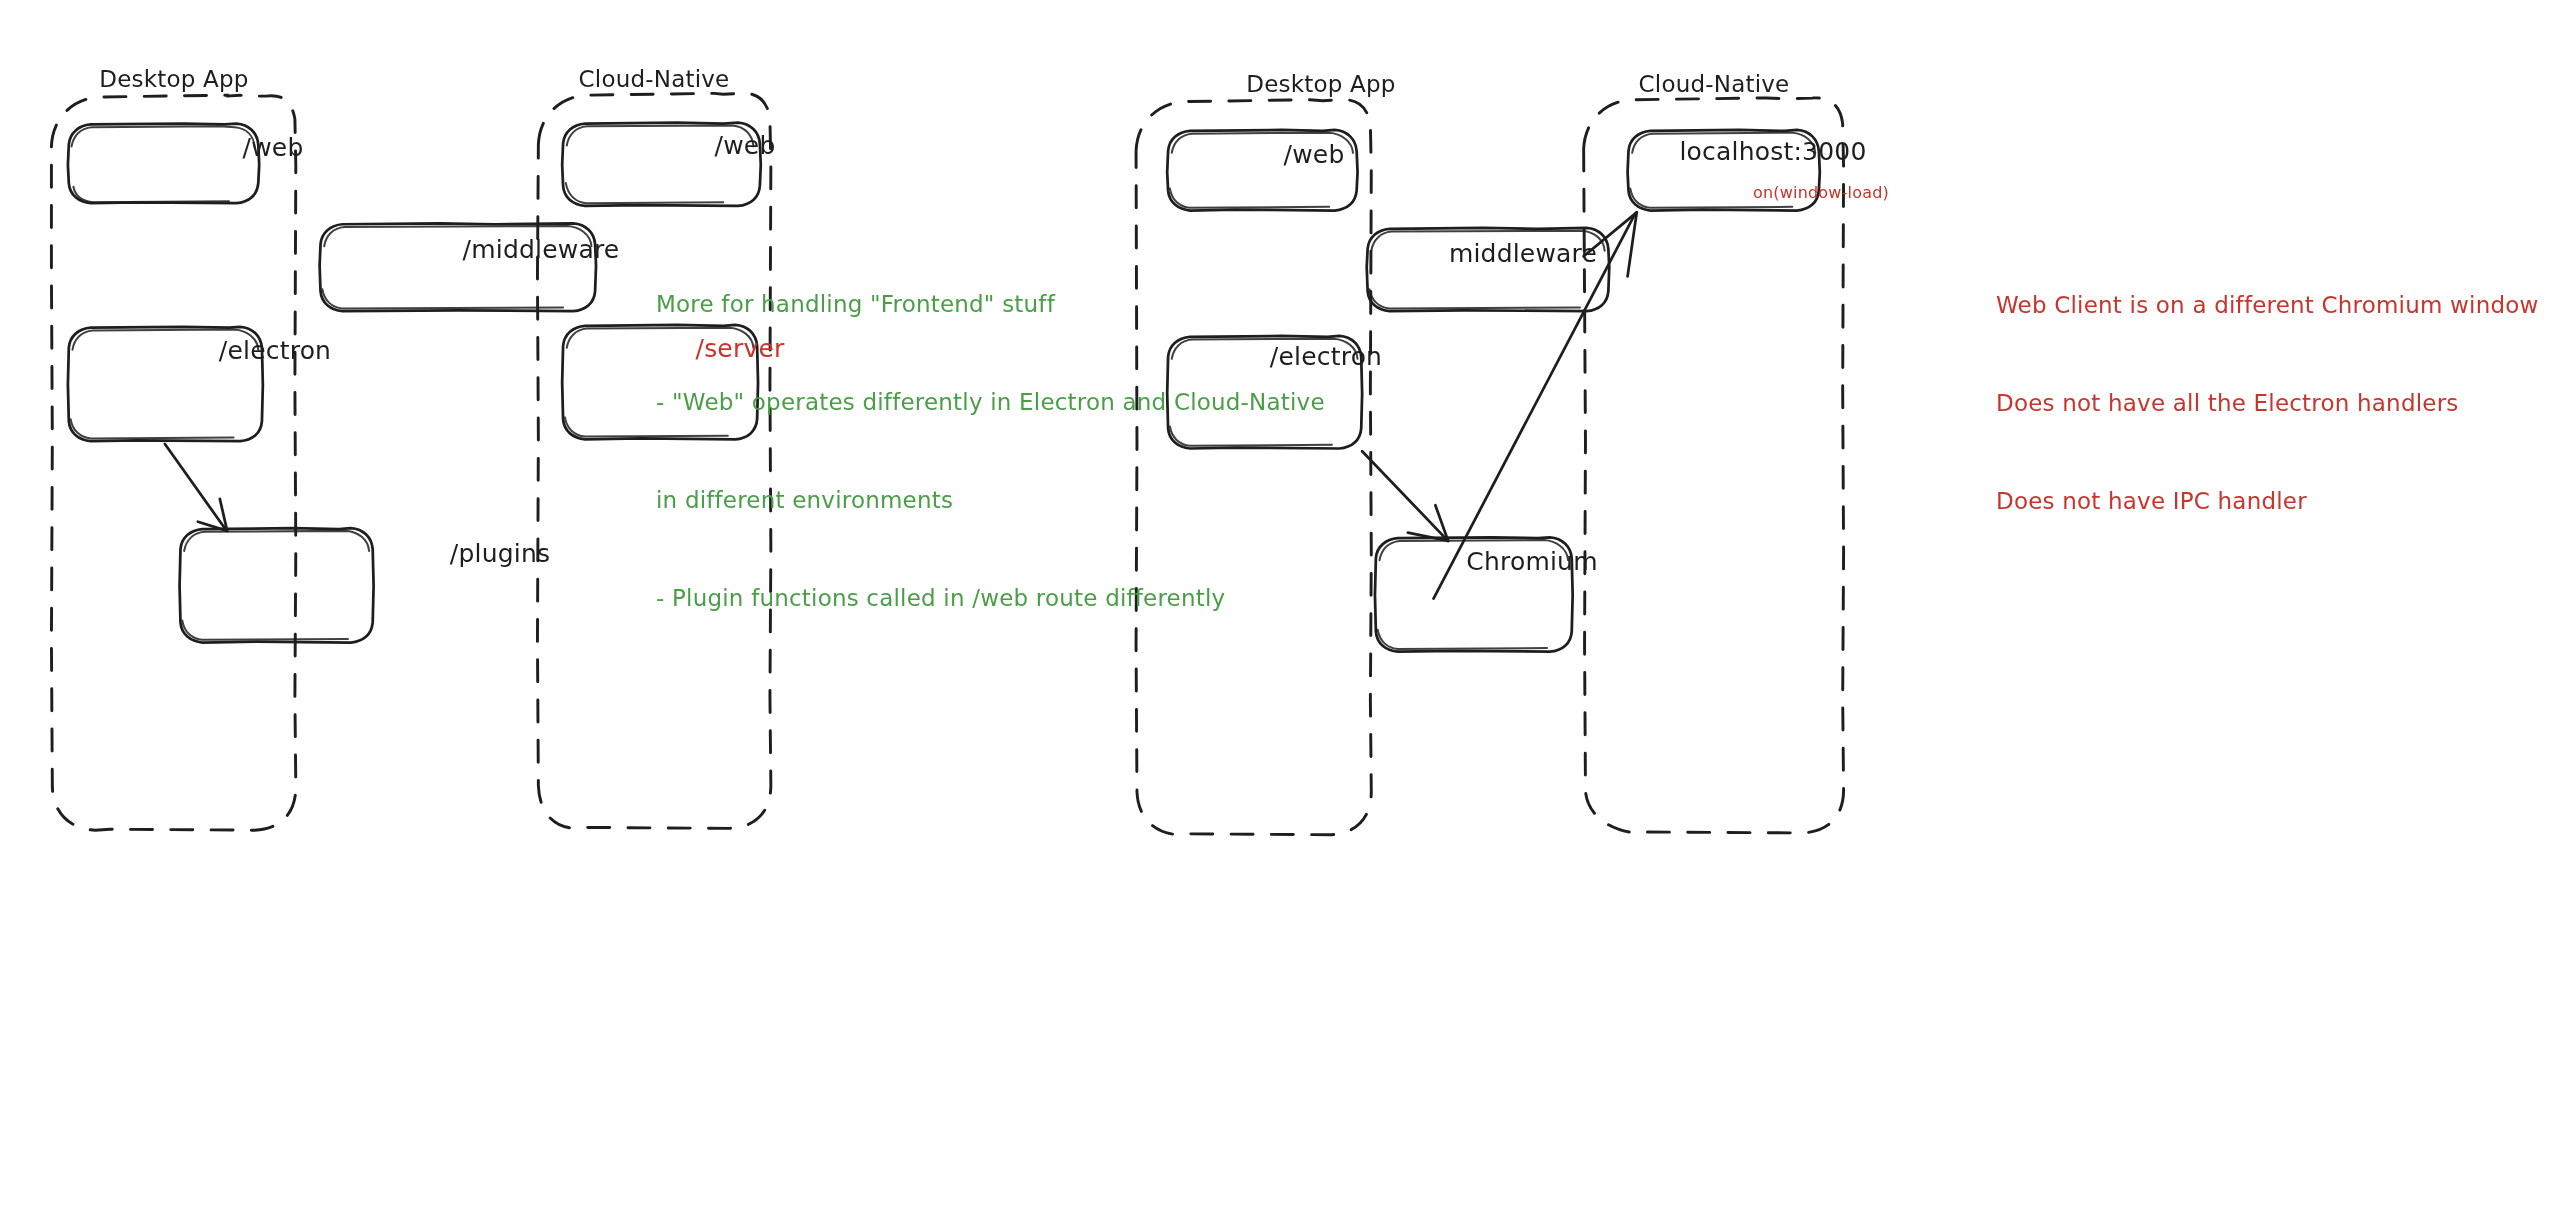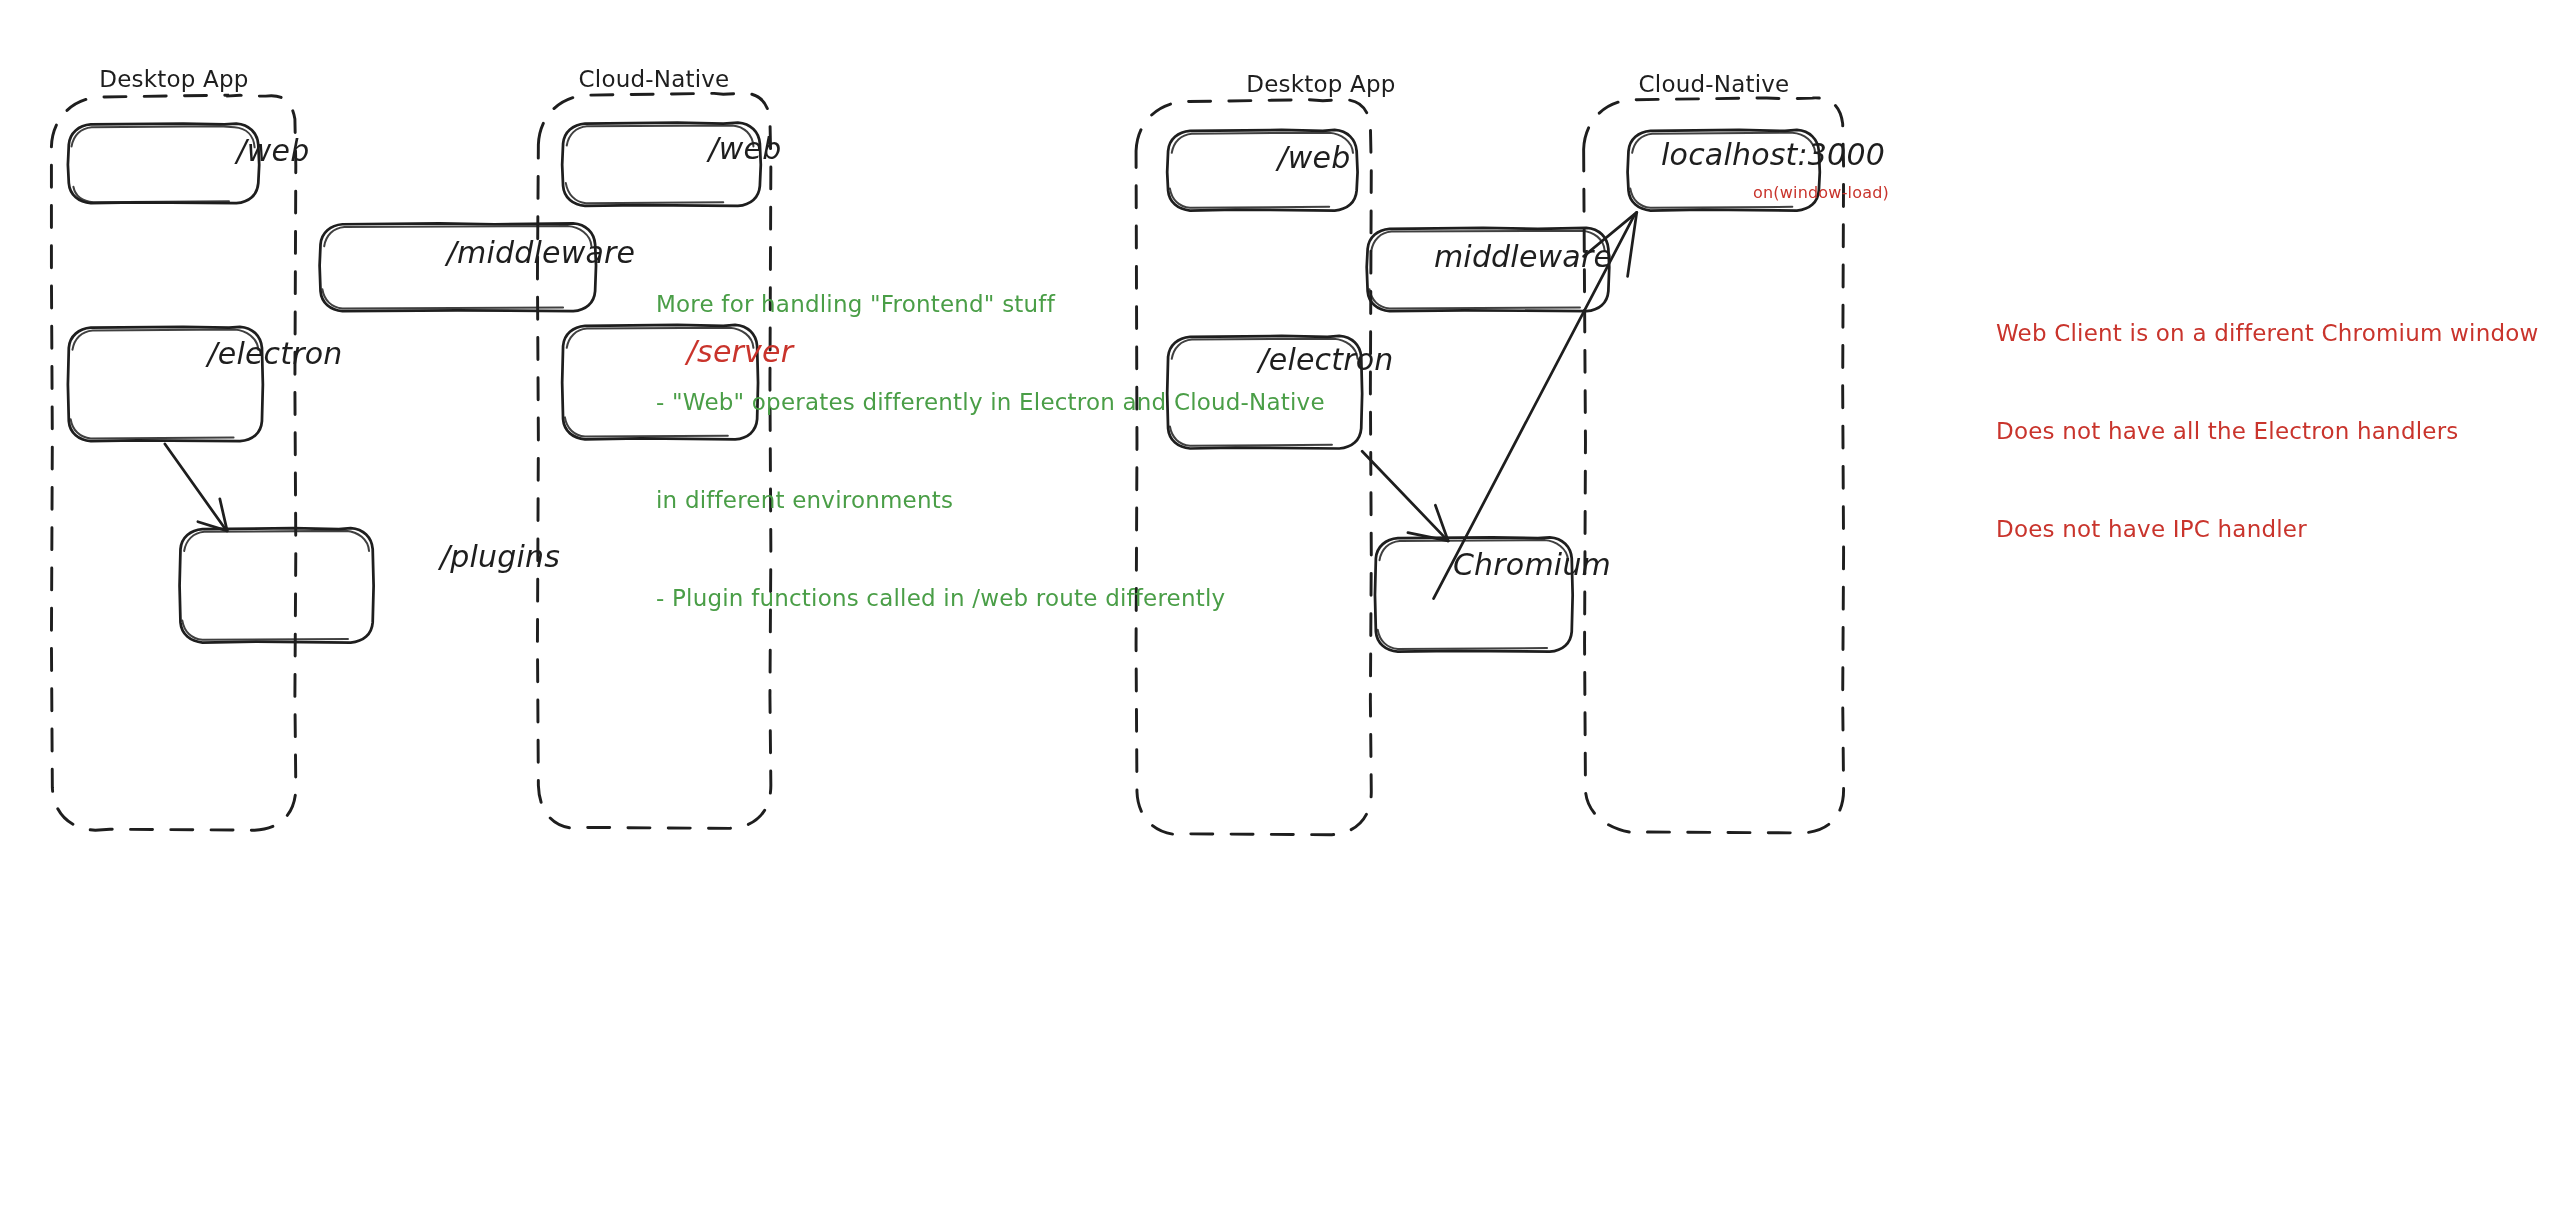--- a/index.html
+++ b/index.html
@@ -32,24 +32,23 @@
     color: #1e1e1e;
     line-height: 1.25;
     letter-spacing: 0.2px;
   }
   .group-title {
     font-size: 23px;
     transform: translateX(-50%);
     text-align: center;
   }
   .box-label {
-    font-size: 30px;
+    font-size: 25px;
     transform: translateX(-50%);
     text-align: right;
-    font-style: italic;
   }
   .box-label-sub {
     font-size: 16px;
     transform: translateX(-50%);
     text-align: right;
   }
   .note {
     font-size: 23px;
     line-height: 1.42;
   }
@@ -253,20 +252,20 @@
   <div class="lbl group-title" style="left:1321px; top:70px;">Desktop App</div>
   <div class="lbl group-title" style="left:1714px; top:70px;">Cloud-Native</div>
 
   <div class="lbl box-label" style="left:1314px; top:139px;">/web</div>
   <div class="lbl box-label" style="left:1773px; top:136px;">localhost:3000</div>
   <div class="lbl box-label-sub red" style="left:1821px; top:183px;">on(window-load)</div>
   <div class="lbl box-label" style="left:1523px; top:238px;">middleware</div>
   <div class="lbl box-label" style="left:1326px; top:341px;">/electron</div>
   <div class="lbl box-label" style="left:1532px; top:546px;">Chromium</div>
 
-  <div class="lbl note red" style="left:1996px; top:252px;">
+  <div class="lbl note red" style="left:1996px; top:224px;">
     <div>Web Client is on a different Chromium window</div>
     <div>Does not have all the Electron handlers</div>
     <div>Does not have IPC handler</div>
   </div>
 
 </div>
 
 
 </body></html>

